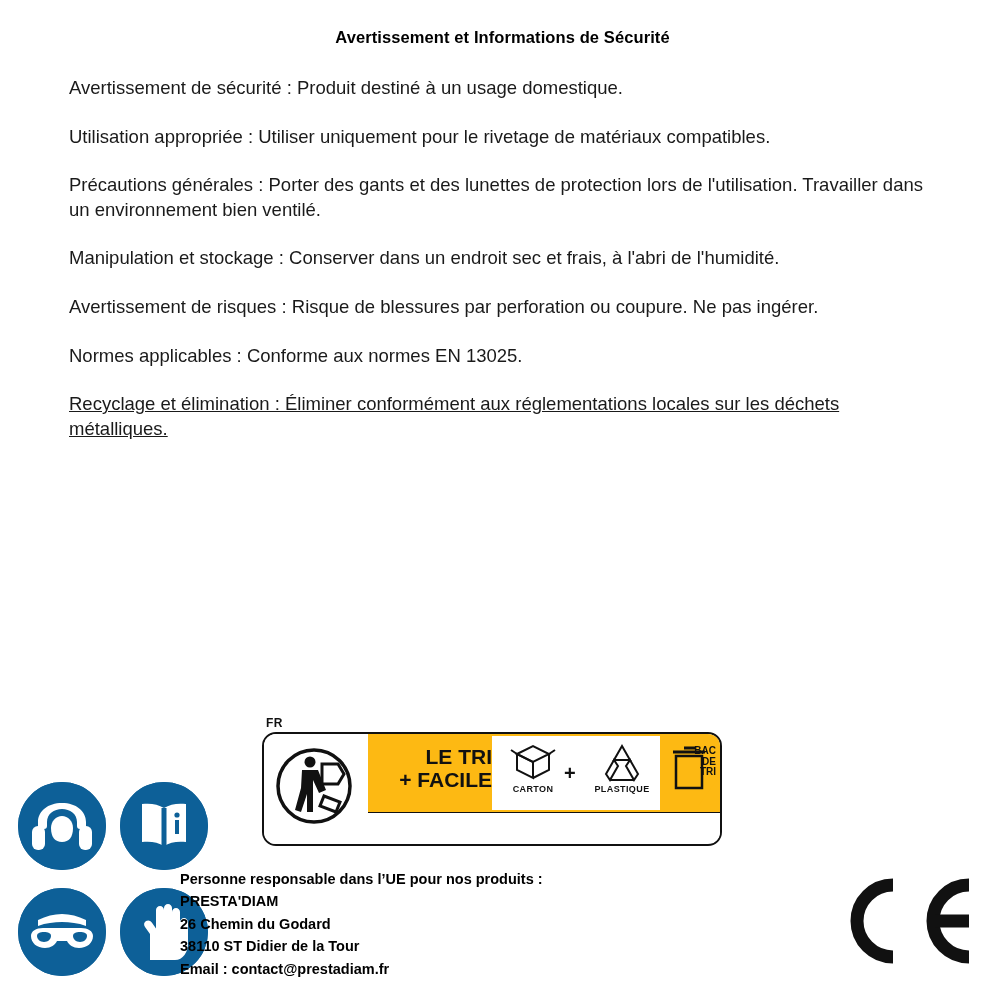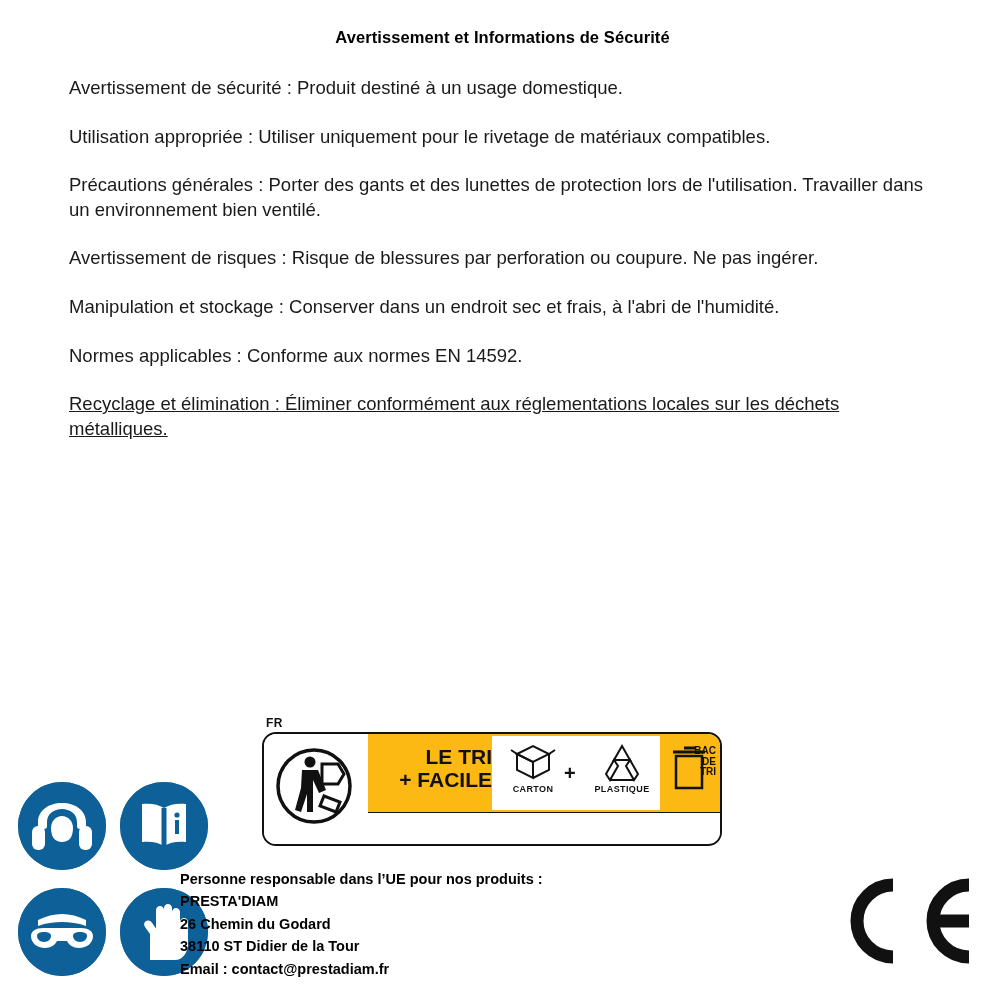--- a/index.html
+++ b/index.html
@@ -210,23 +210,23 @@
 <body>
 
 <div class="page">
 
   <div class="doc-title">Avertissement et Informations de Sécurité</div>
 
   <div class="body-block">
     <p class="para">Avertissement de sécurité : Produit destiné à un usage domestique.</p>
     <p class="para">Utilisation appropriée : Utiliser uniquement pour le rivetage de matériaux compatibles.</p>
     <p class="para">Précautions générales : Porter des gants et des lunettes de protection lors de l'utilisation. Travailler dans un environnement bien ventilé.</p>
+    <p class="para">Manipulation et stockage : Conserver dans un endroit sec et frais, à l'abri de l'humidité.</p>
     <p class="para">Avertissement de risques : Risque de blessures par perforation ou coupure. Ne pas ingérer.</p>
-    <p class="para">Manipulation et stockage : Conserver dans un endroit sec et frais, à l'abri de l'humidité.</p>
-    <p class="para">Normes applicables : Conforme aux normes EN 14592.</p>
+    <p class="para">Normes applicables : Conforme aux normes EN 13025.</p>
     <p class="para">Recyclage et élimination : Éliminer conformément aux réglementations locales sur les déchets métalliques.</p>
   </div>
 
   <div class="picto-grid">
 
     <div class="picto p1">
       <svg viewBox="0 0 88 88" aria-hidden="true">
         <circle cx="44" cy="44" r="44" fill="#0d6098"></circle>
         <path d="M20 40c0-11 10-19 24-19s24 8 24 19v4c0 2-1 3-3 3h-3c-2 0-3-1-3-3v-4c0-8-7-13-15-13s-15 5-15 13v4c0 2-1 3-3 3h-3c-2 0-3-1-3-3z" fill="#ffffff"></path>
         <rect x="14" y="44" width="13" height="24" rx="6" fill="#ffffff"></rect>

